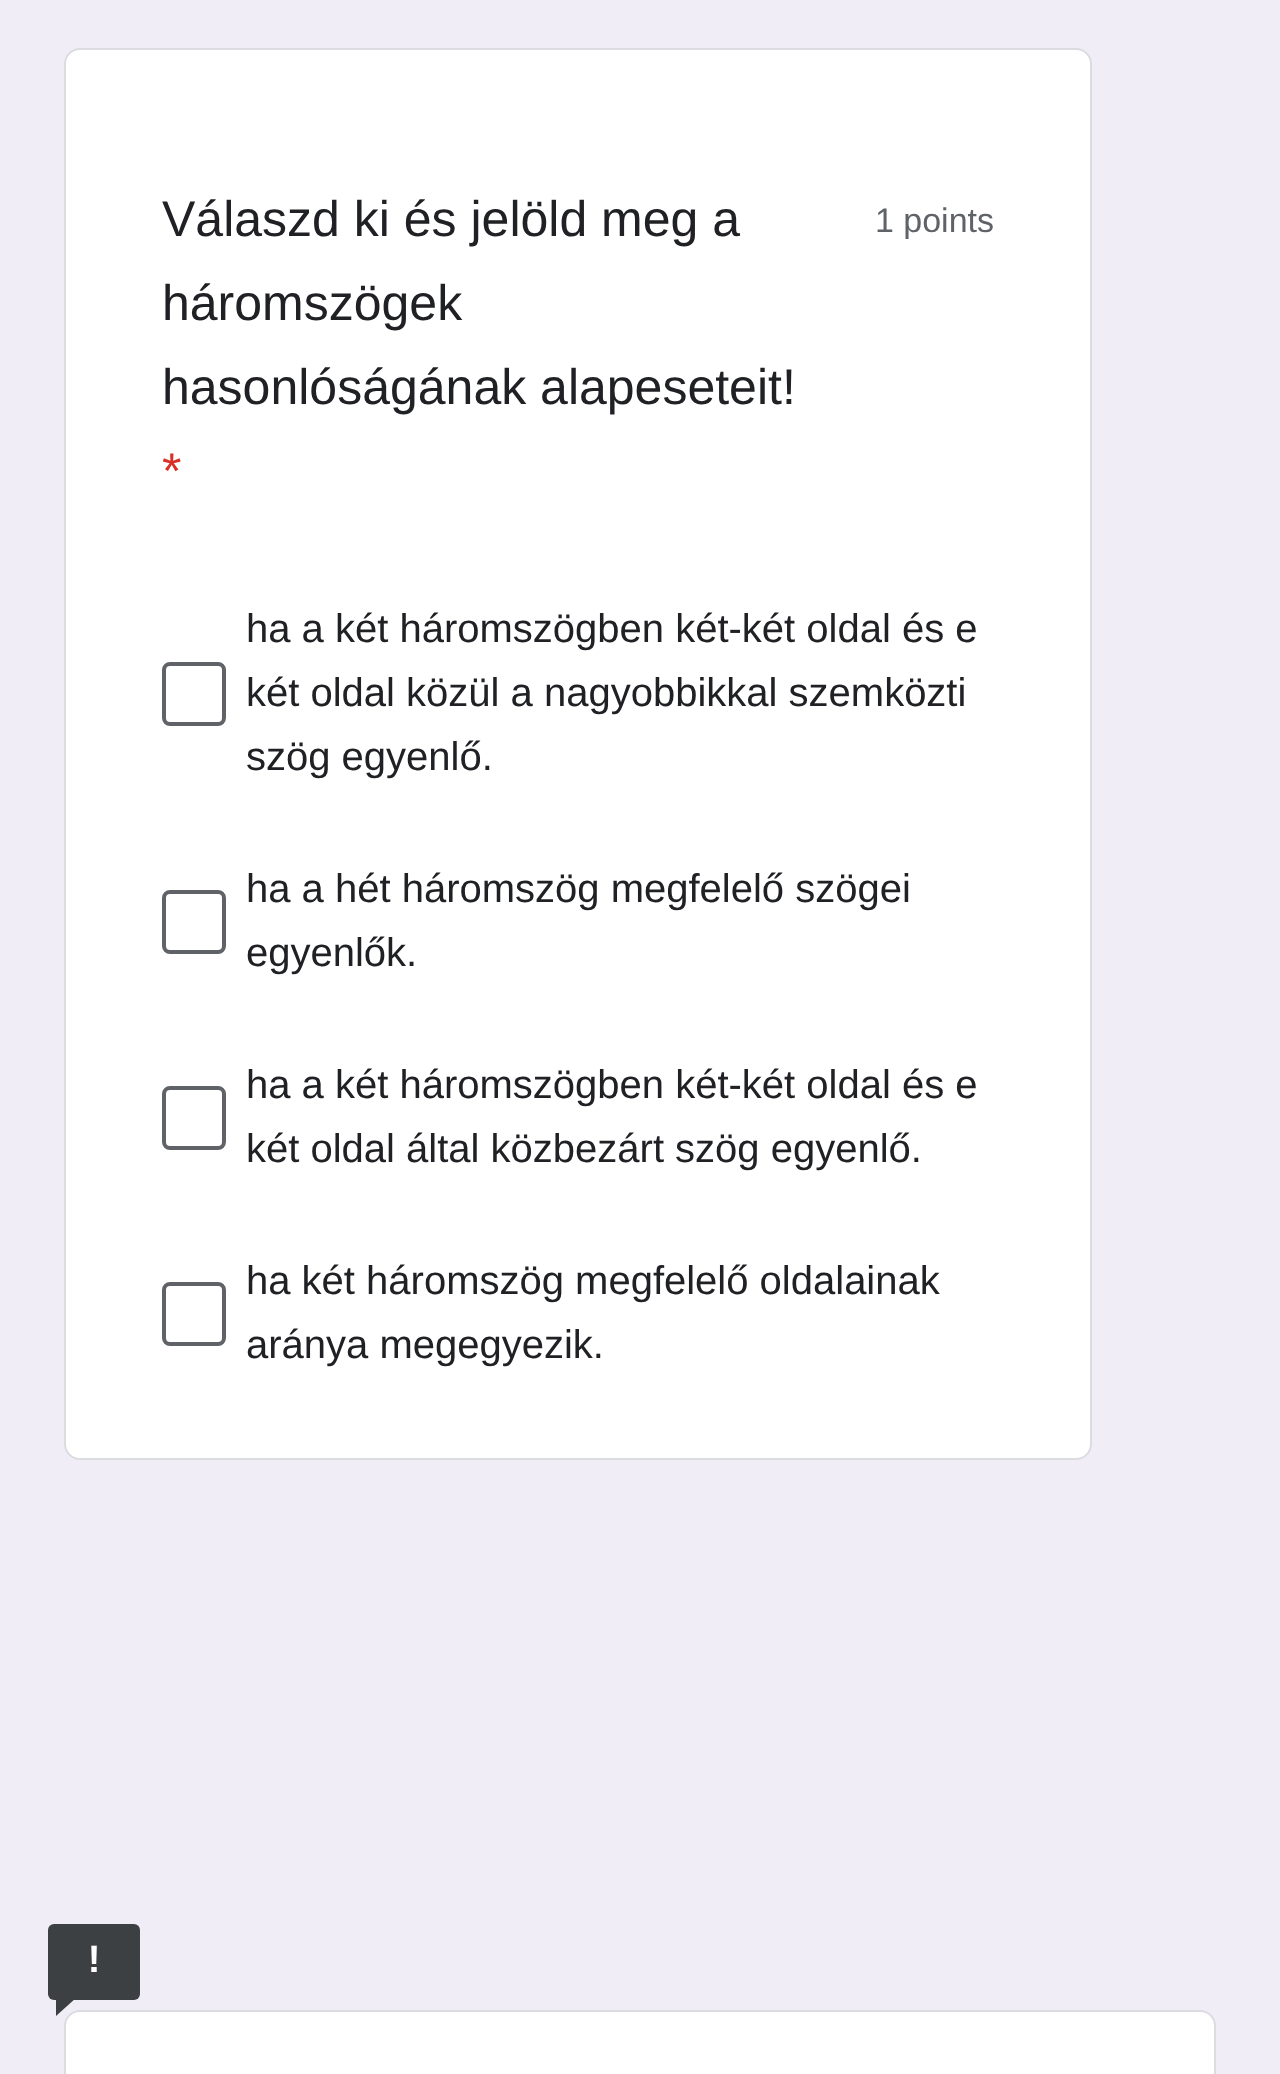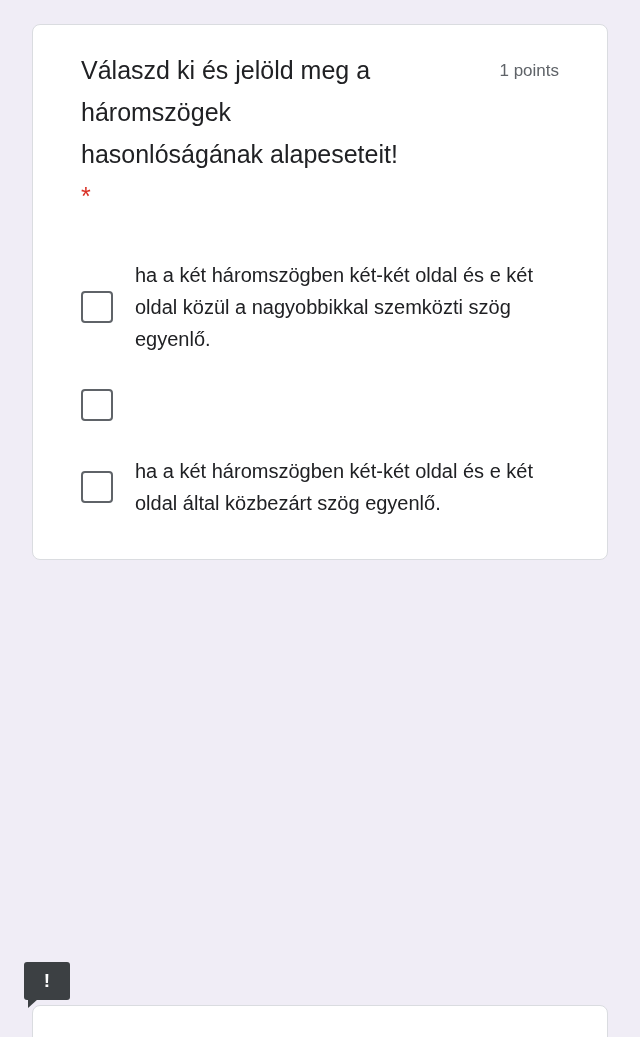--- a/index.html
+++ b/index.html
@@ -13,26 +13,26 @@
     font-family: "Liberation Sans", sans-serif;
     -webkit-font-smoothing: antialiased;
     overflow: hidden;
     position: relative;
   }
 
   .question-card {
     position: absolute;
     left: 32px;
     top: 24px;
-    width: 576px;
+    width: 514px;
     box-sizing: border-box;
     background: #ffffff;
     border: 1px solid #dadce0;
     border-radius: 8px;
-    padding: 24px 48px 40px 48px;
+    padding: 64px 48px 40px 48px;
   }
 
   .q-header {
     display: flex;
     align-items: flex-start;
     justify-content: space-between;
     gap: 12px;
   }
 
   .q-title {
@@ -61,21 +61,21 @@
     color: #3c4043;
   }
 
   .options {
     margin-top: 42px;
   }
 
   .option-row {
     display: flex;
     align-items: center;
-    gap: 22px;
+    gap: 10px;
     margin-bottom: 34px;
   }
   .option-row:last-child {
     margin-bottom: 0;
   }
 
   .checkbox {
     flex: 0 0 auto;
     width: 32px;
     height: 32px;
@@ -144,26 +144,31 @@
 
   <div class="options">
 
     <div class="option-row">
       <div class="checkbox"></div>
       <div class="option-label">ha a két háromszögben két-két oldal és e két oldal közül a nagyobbikkal szemközti szög egyenlő.</div>
     </div>
 
     <div class="option-row">
       <div class="checkbox"></div>
+      <div class="option-label">ha a hét háromszög megfelelő szögei egyenlők.</div>
     </div>
 
     <div class="option-row">
       <div class="checkbox"></div>
       <div class="option-label">ha a két háromszögben két-két oldal és e két oldal által közbezárt szög egyenlő.</div>
     </div>
 
+    <div class="option-row">
+      <div class="checkbox"></div>
+      <div class="option-label">ha két háromszög megfelelő oldalainak aránya megegyezik.</div>
+    </div>
 
   </div>
 </div>
 
 <div class="alert-badge">!</div>
 
 <div class="next-card"></div>
 
 </body></html>

